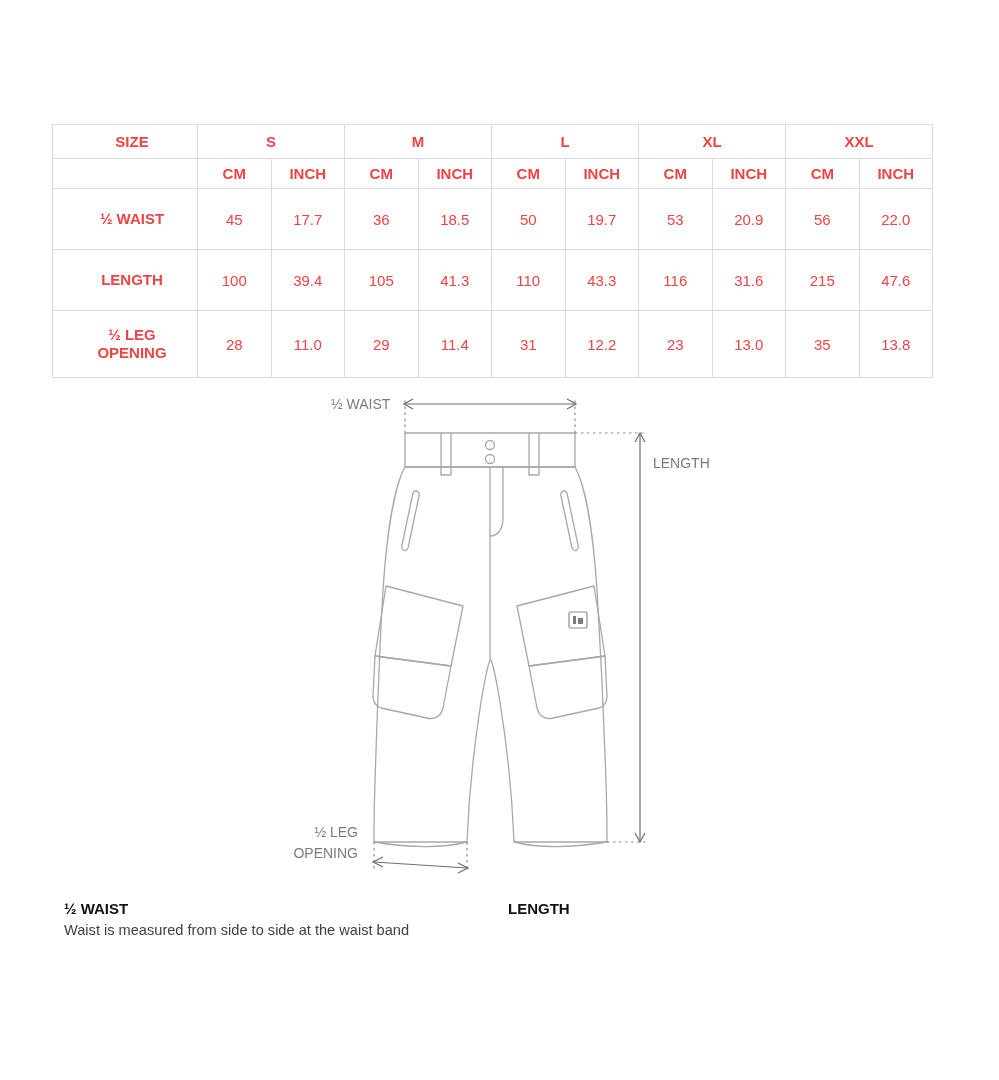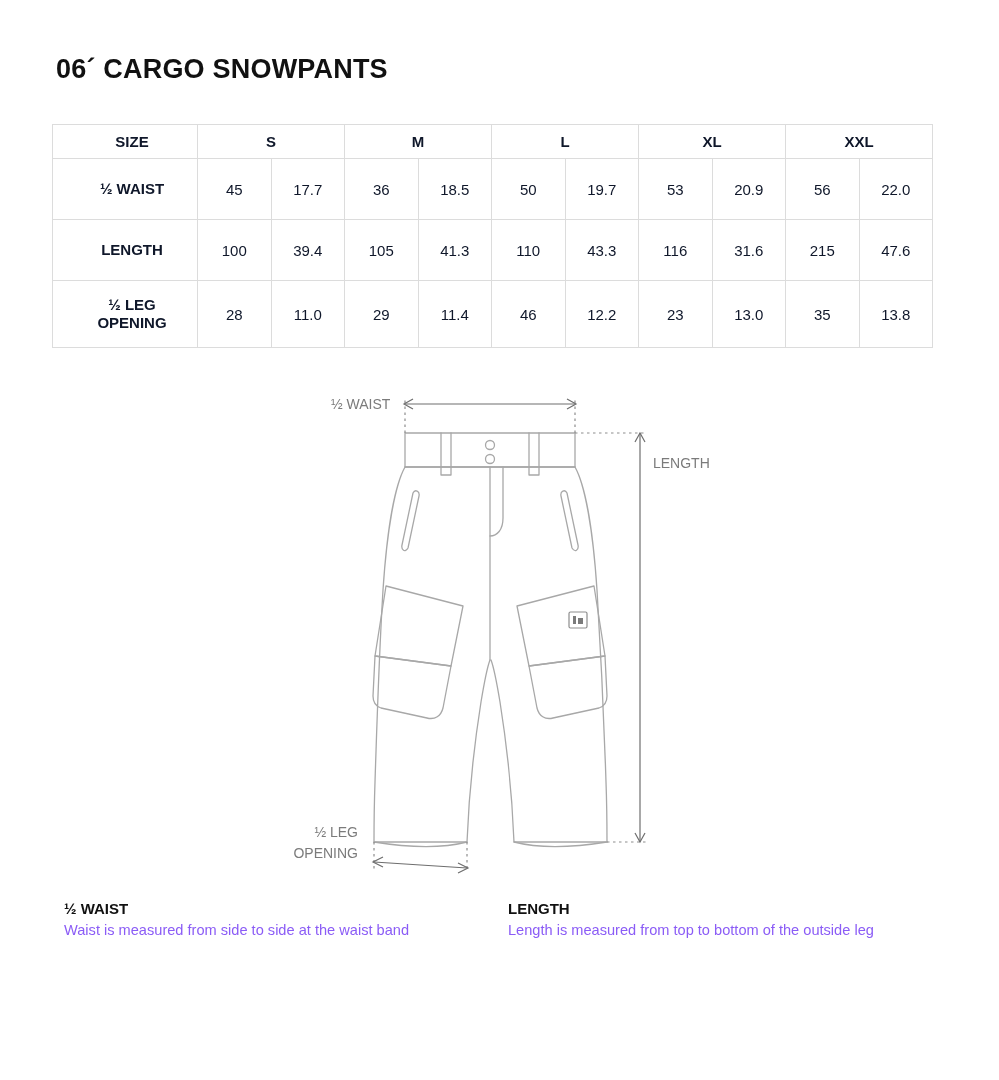--- a/index.html
+++ b/index.html
@@ -44,21 +44,21 @@
     width: 880px;
     border-collapse: collapse;
     table-layout: fixed;
   }
   .size-table td, .size-table th {
     border: 1px solid #dcdcdc;
     padding: 0;
     text-align: center;
     vertical-align: middle;
     font-size: 15px;
-    color: #0f172a;
+    color: #ef4444;
     background: #ffffff;
   }
   .size-table .col-label { width: 145px; }
   .size-table .col-num   { width: 73.5px; }
 
   .hdr-size {
     text-align: left;
     padding-left: 14px !important;
     font-weight: bold;
     font-size: 16px;
@@ -116,30 +116,29 @@
 
   .note-block { margin-bottom: 18px; }
   .note-title {
     font-size: 15px;
     font-weight: bold;
     color: #111111;
     margin-bottom: 3px;
   }
   .note-body {
     font-size: 14.6px;
-    color: #8b5cf6;
+    color: #404040;
     line-height: 1.45;
   }
 </style>
 </head>
 <body>
 
 <div class="page">
 
-  <div class="title">06´ CARGO SNOWPANTS</div>
 
   <table class="size-table">
     <colgroup>
       <col class="col-label">
       <col class="col-num">
         <col class="col-num">
       <col class="col-num">
         <col class="col-num">
       <col class="col-num">
         <col class="col-num">
@@ -149,20 +148,33 @@
         <col class="col-num">
     </colgroup>
     <thead>
       <tr>
         <th class="hdr-size">SIZE</th>
         <th class="hdr-group" colspan="2">S</th>
         <th class="hdr-group" colspan="2">M</th>
         <th class="hdr-group" colspan="2">L</th>
         <th class="hdr-group" colspan="2">XL</th>
         <th class="hdr-group" colspan="2">XXL</th>
+      </tr>
+      <tr>
+        <th class="hdr-unit blank-cell"></th>
+        <th class="hdr-unit">CM</th>
+        <th class="hdr-unit">INCH</th>
+        <th class="hdr-unit">CM</th>
+        <th class="hdr-unit">INCH</th>
+        <th class="hdr-unit">CM</th>
+        <th class="hdr-unit">INCH</th>
+        <th class="hdr-unit">CM</th>
+        <th class="hdr-unit">INCH</th>
+        <th class="hdr-unit">CM</th>
+        <th class="hdr-unit">INCH</th>
       </tr>
     </thead>
     <tbody>
       <tr class="data-row">
         <td class="row-label">½ WAIST</td>
         <td class="data-cell">45</td>
         <td class="data-cell">17.7</td>
         <td class="data-cell">36</td>
         <td class="data-cell">18.5</td>
         <td class="data-cell">50</td>
@@ -184,21 +196,21 @@
         <td class="data-cell">31.6</td>
         <td class="data-cell">215</td>
         <td class="data-cell">47.6</td>
       </tr>
       <tr class="data-row tall">
         <td class="row-label"><span>½ LEG</span><br><span>OPENING</span></td>
         <td class="data-cell">28</td>
         <td class="data-cell">11.0</td>
         <td class="data-cell">29</td>
         <td class="data-cell">11.4</td>
-        <td class="data-cell">46</td>
+        <td class="data-cell">31</td>
         <td class="data-cell">12.2</td>
         <td class="data-cell">23</td>
         <td class="data-cell">13.0</td>
         <td class="data-cell">35</td>
         <td class="data-cell">13.8</td>
       </tr>
     </tbody>
   </table>
 
   <div class="illustration">
@@ -288,18 +300,17 @@
   <div class="notes">
     <div class="note-col-left">
       <div class="note-block">
         <div class="note-title">½ WAIST</div>
         <div class="note-body">Waist is measured from side to side at the waist band</div>
       </div>
     </div>
     <div class="note-col-right">
       <div class="note-block">
         <div class="note-title">LENGTH</div>
-        <div class="note-body">Length is measured from top to bottom of the outside leg</div>
       </div>
     </div>
   </div>
 
 </div>
 
 </body></html>

